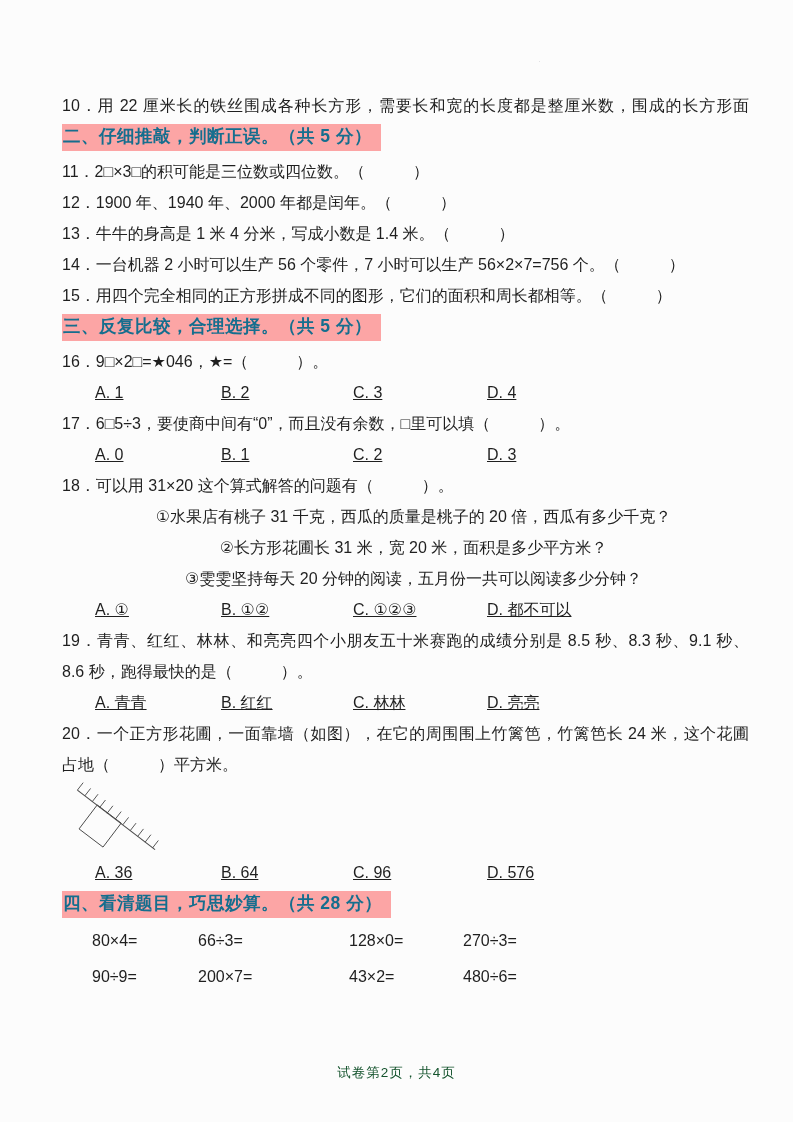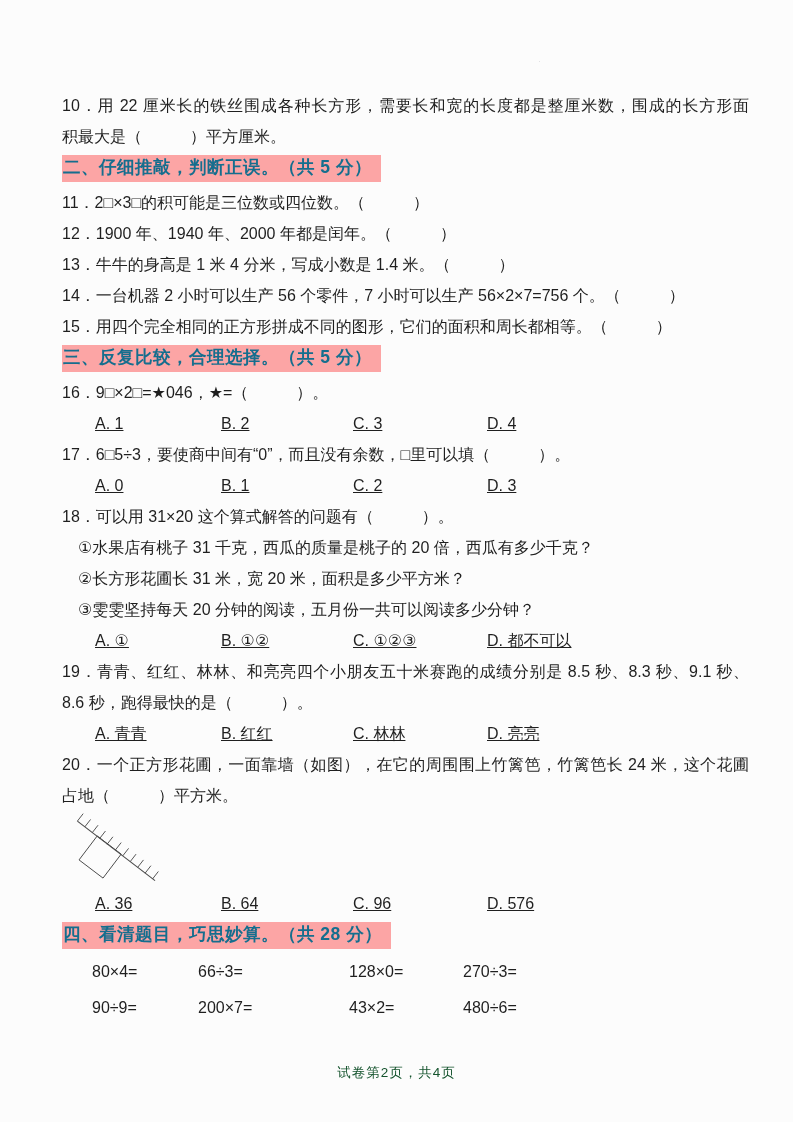--- a/index.html
+++ b/index.html
@@ -13,21 +13,21 @@
     overflow:hidden;
   }
   .content {
     position:absolute;
     left:62px; right:44px; top:90px;
     font-size:16px;
     line-height:31px;
   }
   .qline { text-align:left; }
   .fill { text-align:justify; text-align-last:justify; }
-  .sub { padding-left:16px; }
+  .sub { padding-left:16px;text-align:center; }
   .sec { margin:2px 0 5px 0; line-height:27px; }
   .hl {
     display:inline-block;
     background:#fca5a5;
     color:#156e8e;
     font-weight:bold;
     font-size:17.5px;
     padding:0 9px 2px 1px;
     letter-spacing:0.5px;
     line-height:25px;
@@ -59,21 +59,20 @@
 </style>
 </head>
 <body>
 
 <div class="page">
   <span class="mark">·</span>
 
   <div class="content">
 
     <div class="qline fill">10．用 22 厘米长的铁丝围成各种长方形，需要长和宽的长度都是整厘米数，围成的长方形面</div>
-    <div class="qline">积最大是（　　　）平方厘米。</div>
 
     <div class="sec"><span class="hl">二、仔细推敲，判断正误。（共 5 分）</span></div>
 
     <div class="qline">11．2□×3□的积可能是三位数或四位数。（　　　）</div>
     <div class="qline">12．1900 年、1940 年、2000 年都是闰年。（　　　）</div>
     <div class="qline">13．牛牛的身高是 1 米 4 分米，写成小数是 1.4 米。（　　　）</div>
     <div class="qline">14．一台机器 2 小时可以生产 56 个零件，7 小时可以生产 56×2×7=756 个。（　　　）</div>
     <div class="qline">15．用四个完全相同的正方形拼成不同的图形，它们的面积和周长都相等。（　　　）</div>
 
     <div class="sec"><span class="hl">三、反复比较，合理选择。（共 5 分）</span></div>

